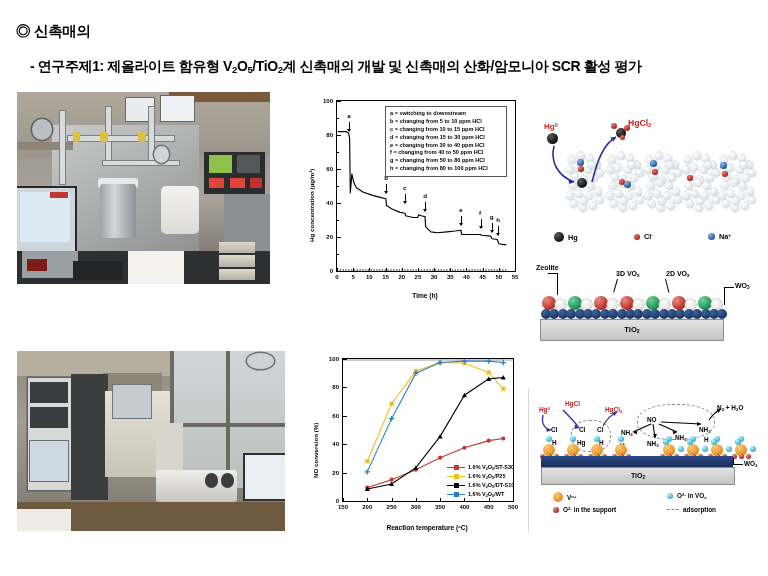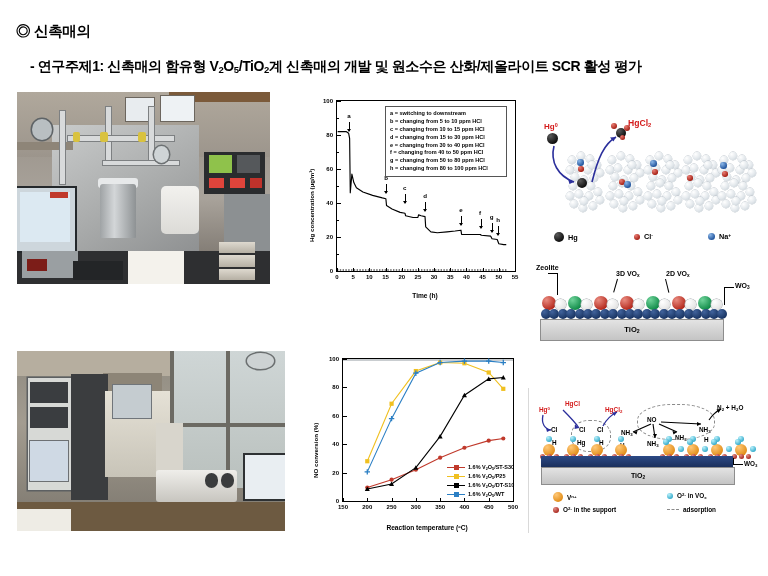--- a/index.html
+++ b/index.html
@@ -179,21 +179,21 @@
   svg{display:block;overflow:visible;}
 </style>
 </head>
 <body>
 
 <div class="slide">
 
   <div class="h-bullet">◎ 신촉매의</div>
 
   <div class="h-sub">
-    <span>- 연구주제1: 신촉매의 함유형 V</span><sub>2</sub><span>O</span><sub>5</sub><span>/TiO</span><sub>2</sub><span>계 신촉매의 개발 및 원소수은 산화/제올라이트 SCR 활성 평가</span>
+    <span>- 연구주제1: 제올라이트 함유형 V</span><sub>2</sub><span>O</span><sub>5</sub><span>/TiO</span><sub>2</sub><span>계 신촉매의 개발 및 신촉매의 산화/암모니아 SCR 활성 평가</span>
   </div>
 
   <div class="photo" id="photo-top">
     <div class="lay wallA"></div>
       <div class="lay woodtop"></div>
     <div class="lay win1"></div>
       <div class="lay win2"></div>
     <div class="lay bigpanel"></div>
     <div class="lay shelfL"></div>
       <div class="lay gauge2"></div>

